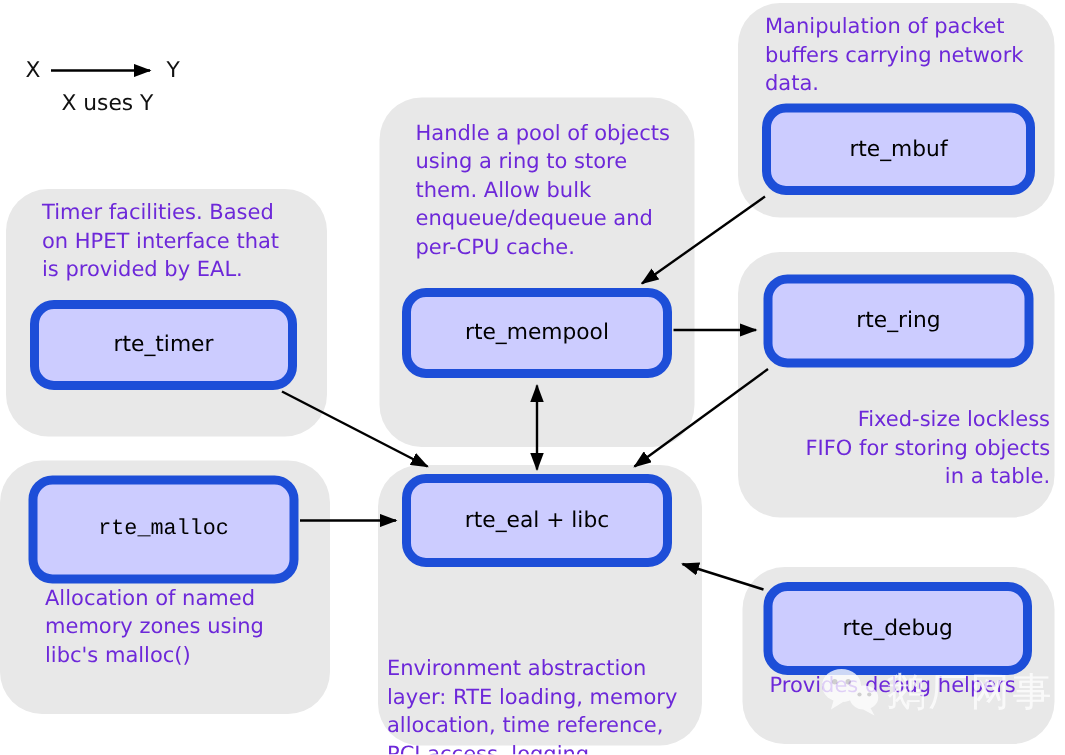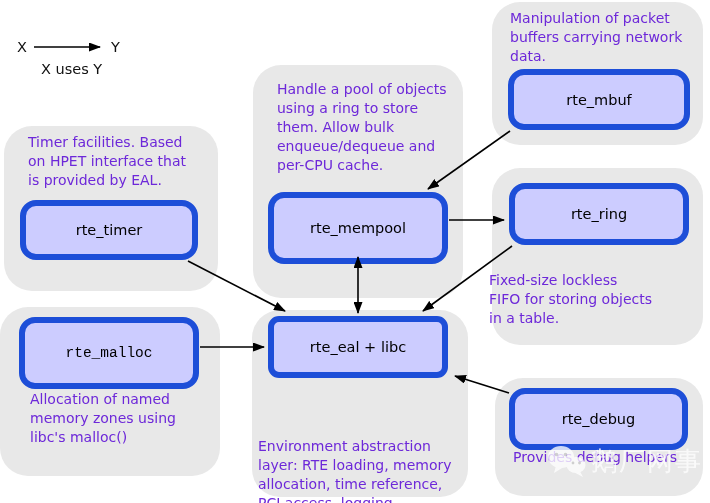--- a/index.html
+++ b/index.html
@@ -55,35 +55,35 @@
 them. Allow bulk
 enqueue/dequeue and
 per-CPU cache.</div>
   <div class="caption" style="left:258px;top:396px;margin-top:41px;">Environment abstraction
 layer: RTE loading, memory
 allocation, time reference,
 PCI access, logging</div>
   <div class="caption" style="left:510px;top:9px;">Manipulation of packet
 buffers carrying network
 data.</div>
-  <div class="caption" style="left:489px;top:271px;">Fixed-size lockless
+  <div class="caption" style="left:537px;top:271px;text-align:right;">Fixed-size lockless
 FIFO for storing objects
 in a table.</div>
   <div class="caption" style="left:513px;top:448px;">Provides debug helpers</div>
 
   <div class="node" style="left:20px;top:200px;width:178px;height:60px;">
     <span>rte_timer</span>
   </div>
   <div class="node" style="left:19px;top:317px;width:180px;height:72px;font-family:Liberation Mono, monospace;">
     <span>rte_malloc</span>
   </div>
-  <div class="node" style="left:268px;top:192px;width:180px;height:72px;">
+  <div class="node" style="left:268px;top:192px;width:180px;height:60px;">
     <span>rte_mempool</span>
   </div>
-  <div class="node" style="left:268px;top:316px;width:180px;height:62px;border-radius:11px;">
+  <div class="node" style="left:268px;top:316px;width:180px;height:62px;">
     <span>rte_eal + libc</span>
   </div>
   <div class="node" style="left:508px;top:69px;width:182px;height:61px;">
     <span>rte_mbuf</span>
   </div>
   <div class="node" style="left:509px;top:183px;width:180px;height:62px;">
     <span>rte_ring</span>
   </div>
   <div class="node" style="left:509px;top:388px;width:179px;height:62px;">
     <span>rte_debug</span>

